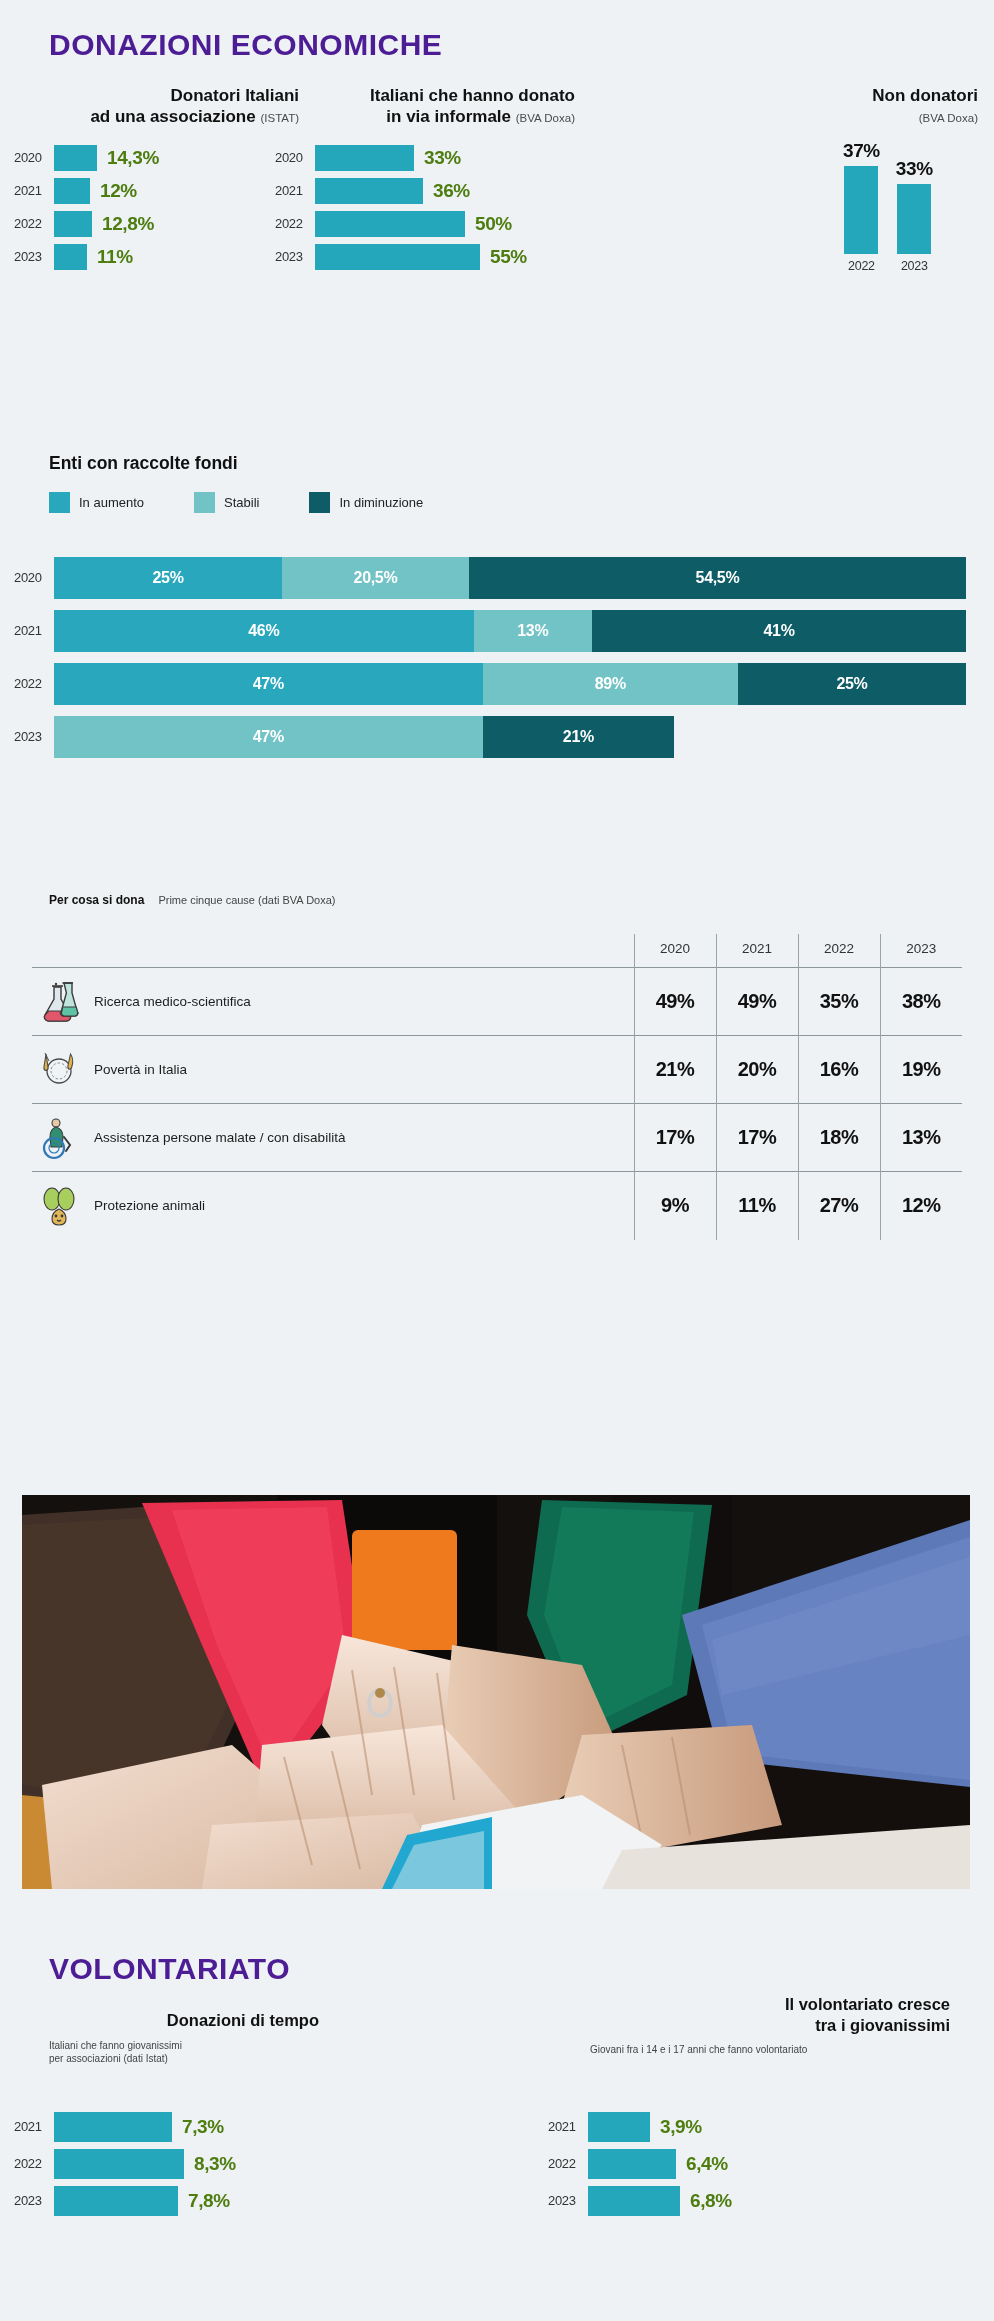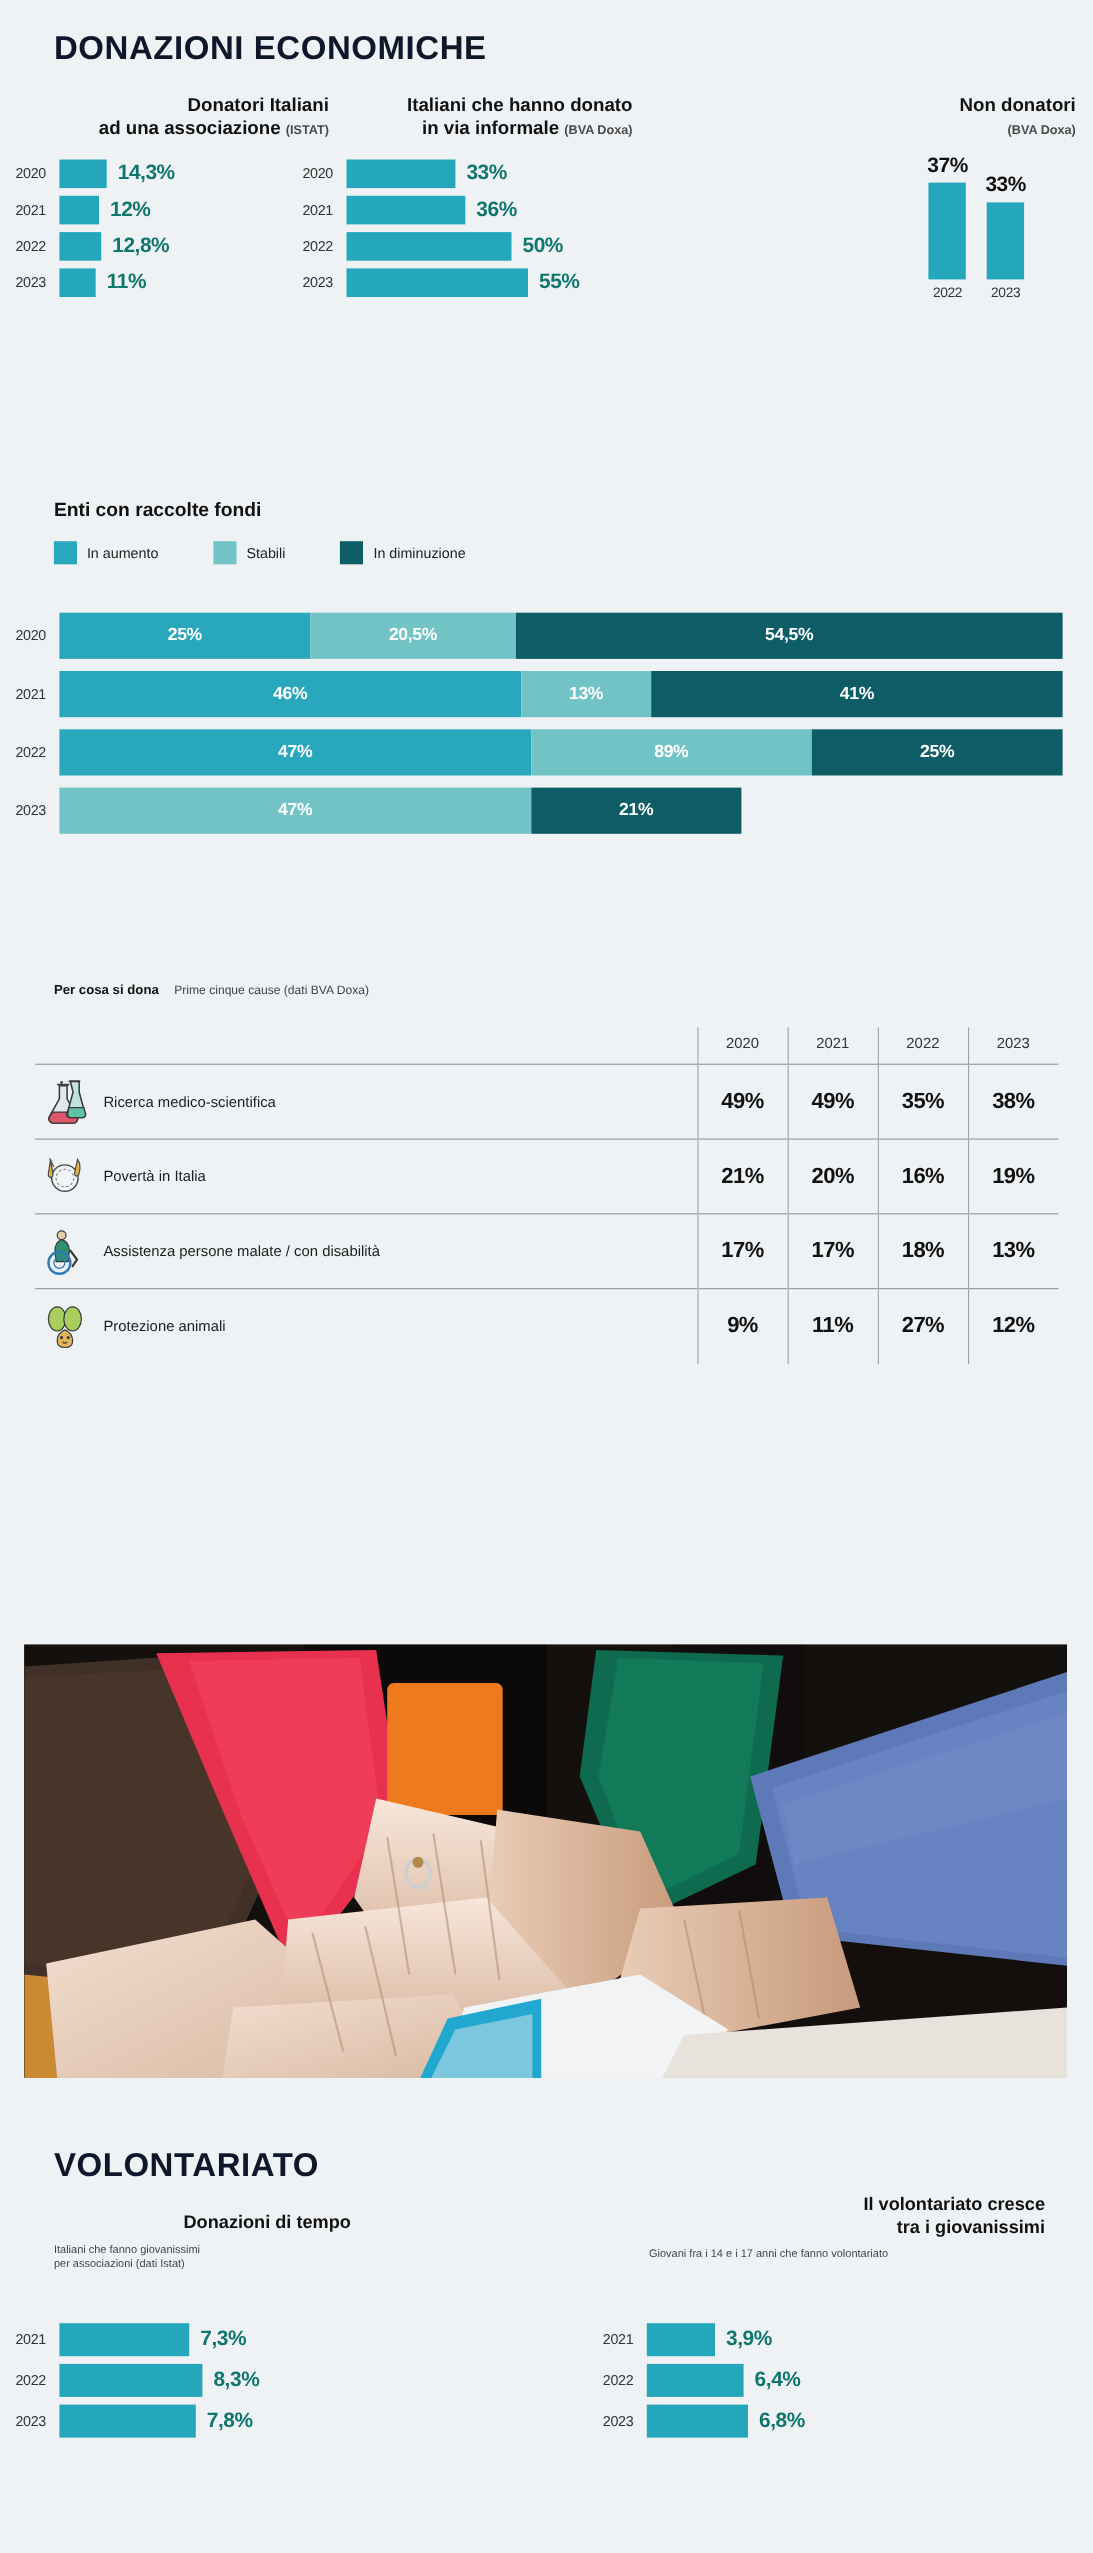--- a/index.html
+++ b/index.html
@@ -11,51 +11,51 @@
     color: #1a1a1a;
     overflow: hidden;
   }
   .page { position: relative; width: 994px; height: 2321px; background: #eef2f4; }
 
   
   .section-title {
     font-size: 30px;
     font-weight: bold;
     letter-spacing: 0.5px;
-    color: #0f172a;
+    color: #4c1d95;
     text-transform: uppercase;
   }
   .block-title {
     font-size: 17px;
     font-weight: bold;
     line-height: 1.25;
     color: #111;
     text-align: right;
   }
   .block-title .src {
     font-size: 11.5px;
-    font-weight: bold;
+    font-weight: normal;
     color: #4a4a4a;
   }
   .block-sub {
     font-size: 10.5px;
     color: #444;
     line-height: 1.3;
     font-weight: normal;
   }
 
   
   .hbar-row { display: flex; align-items: center; height: 33px; }
   .hbar-year {
     font-size: 13px; color: #333; width: 40px;
     text-align: left; letter-spacing: -0.3px;
   }
   .hbar-fill { height: 26px; background: #25a7bb; }
   .hbar-val {
-    font-size: 19px; font-weight: bold; color: #0f766e;
+    font-size: 19px; font-weight: bold; color: #4d7c0f;
     margin-left: 10px; white-space: nowrap; letter-spacing: -0.4px;
   }
 
   
   .vbars { display: flex; align-items: flex-end; gap: 16px; }
   .vcol { display: flex; flex-direction: column; align-items: center; }
   .vcol-val { font-size: 19px; font-weight: bold; color: #111; margin-bottom: 4px; letter-spacing: -0.4px; }
   .vcol-bar { width: 34px; background: #25a7bb; }
   .vcol-year { font-size: 12.5px; color: #333; margin-top: 5px; letter-spacing: -0.3px; }
 

